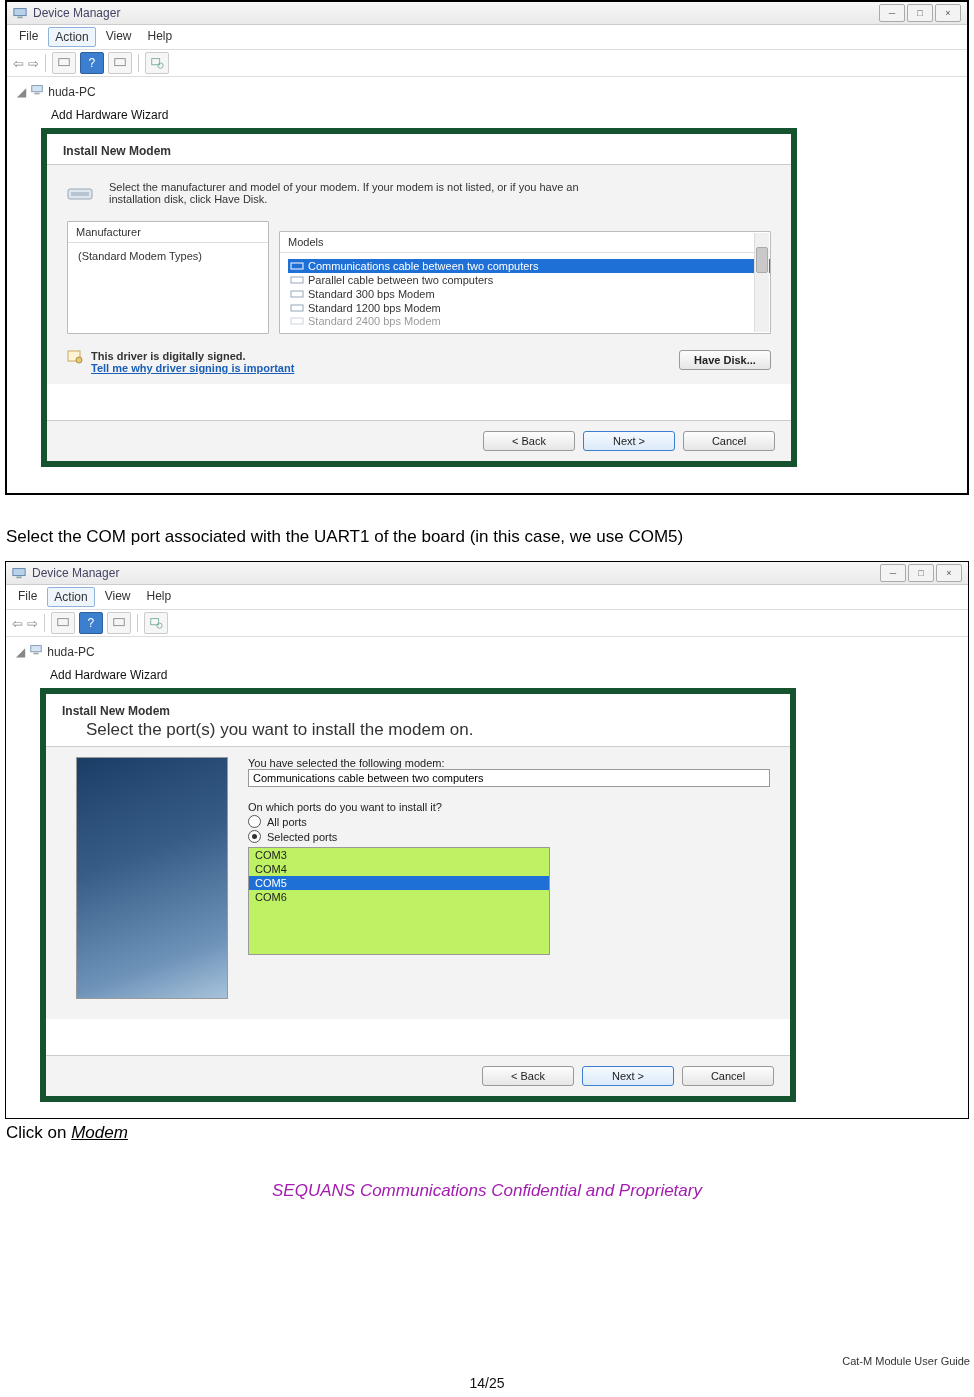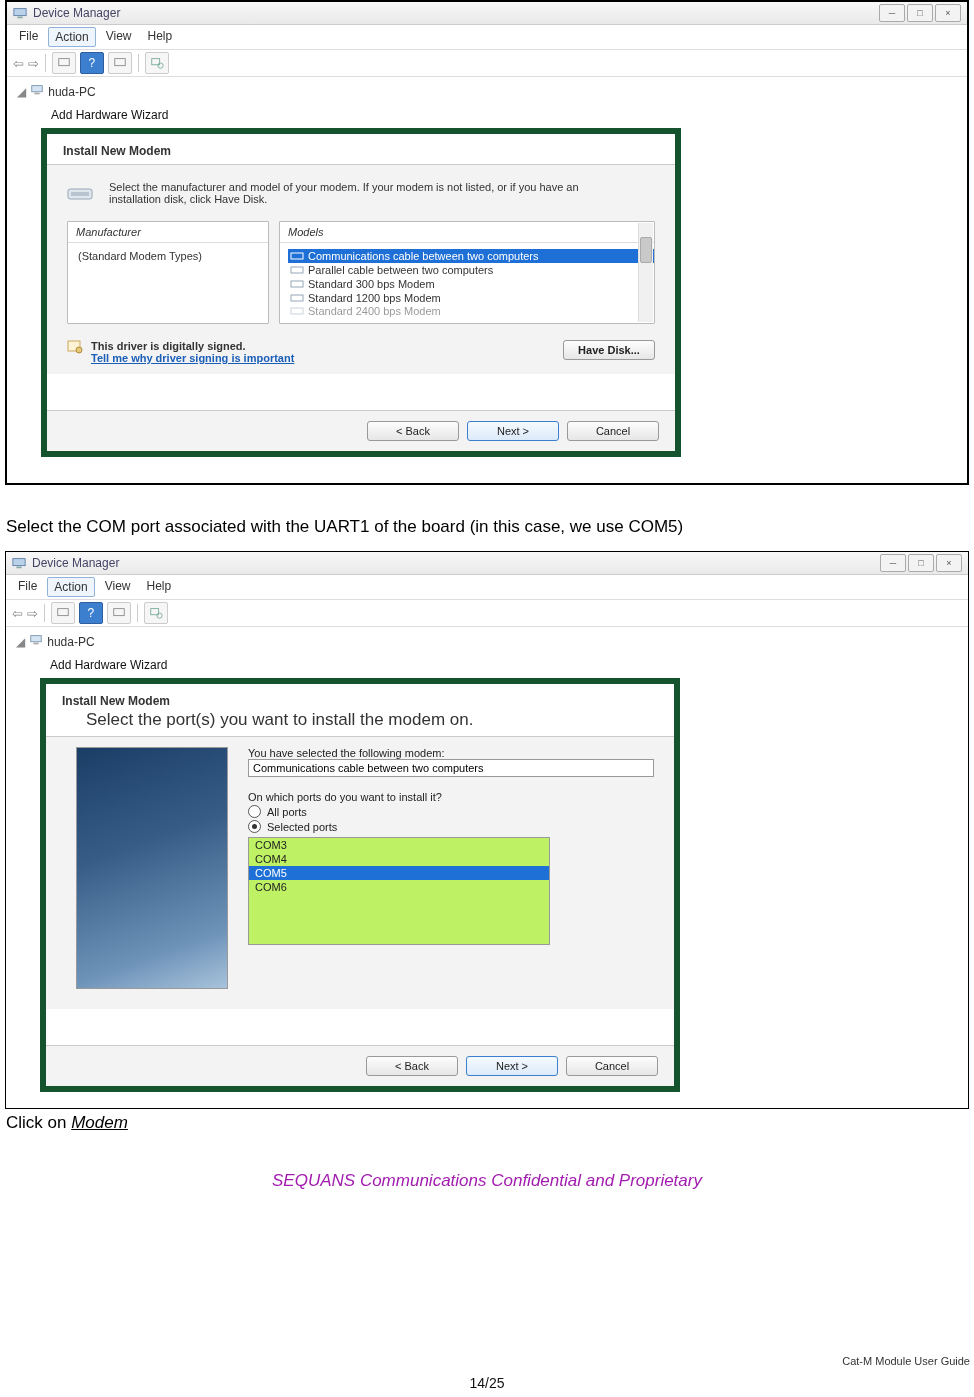--- a/index.html
+++ b/index.html
@@ -57,21 +57,21 @@
   }
   .tool-sep { width: 1px; height: 18px; background: #ccc; margin: 0 2px; }
   .arrow-btn { color: #888; font-size: 13px; }
   .tree-area {
     padding: 6px 10px; font-size: 12px; color: #333;
   }
   .tree-row { display: flex; align-items: center; gap: 4px; }
 
   .dialog {
     margin: 4px 0 0 24px;
-    width: 640px;
+    width: 756px;
   }
   .dialog-title {
     font-size: 12px; color: #111; padding: 4px 10px;
   }
   .dialog-box {
     border: 6px solid #14532d;
     background: #fff;
     margin-top: 2px;
   }
   .dialog-head {
@@ -89,21 +89,21 @@
   }
   .two-col {
     display: flex; gap: 10px; padding: 0 20px;
   }
   .col-box {
     background: #fff; border: 1px solid #bbb; border-radius: 1px;
     flex: 1; position: relative;
   }
   .col-box.left { flex: 0 0 200px; }
   .col-head {
-    font-size: 11px; padding: 4px 8px; border-bottom: 1px solid #ddd; font-style: italic;
+    font-size: 11px; padding: 4px 8px; border-bottom: 1px solid #ddd;
   }
   .col-body { padding: 6px 8px; font-size: 11px; }
   .list-item {
     display: flex; align-items: center; gap: 4px; padding: 1px 2px;
     font-size: 11px;
   }
   .list-item.selected {
     background: #1e6fd6; color: #fff;
   }
   .list-item.selected .mini-icon svg rect { stroke: #fff; }
@@ -269,21 +269,21 @@
               <div style="max-width:500px;">Select the manufacturer and model of your modem. If your modem is not listed, or if you have an installation disk, click Have Disk.</div>
             </div>
 
             <div class="two-col">
               <div class="col-box left">
                 <div class="col-head">Manufacturer</div>
                 <div class="col-body">
                   <div class="list-item">(Standard Modem Types)</div>
                 </div>
               </div>
-              <div class="col-box" style="">
+              <div class="col-box" style="margin-top:10px;">
                 <div class="col-head">Models</div>
                 <div class="col-body" style="padding-right:0;">
                   <div class="list-item selected">
                     <span class="mini-icon">
                         <svg viewBox="0 0 14 12">
                           <rect x="1" y="3" width="12" height="6" fill="none" stroke="#fff"></rect>
                         </svg>
                       </span>
                     <span>Communications cable between two computers</span>
                   </div>

